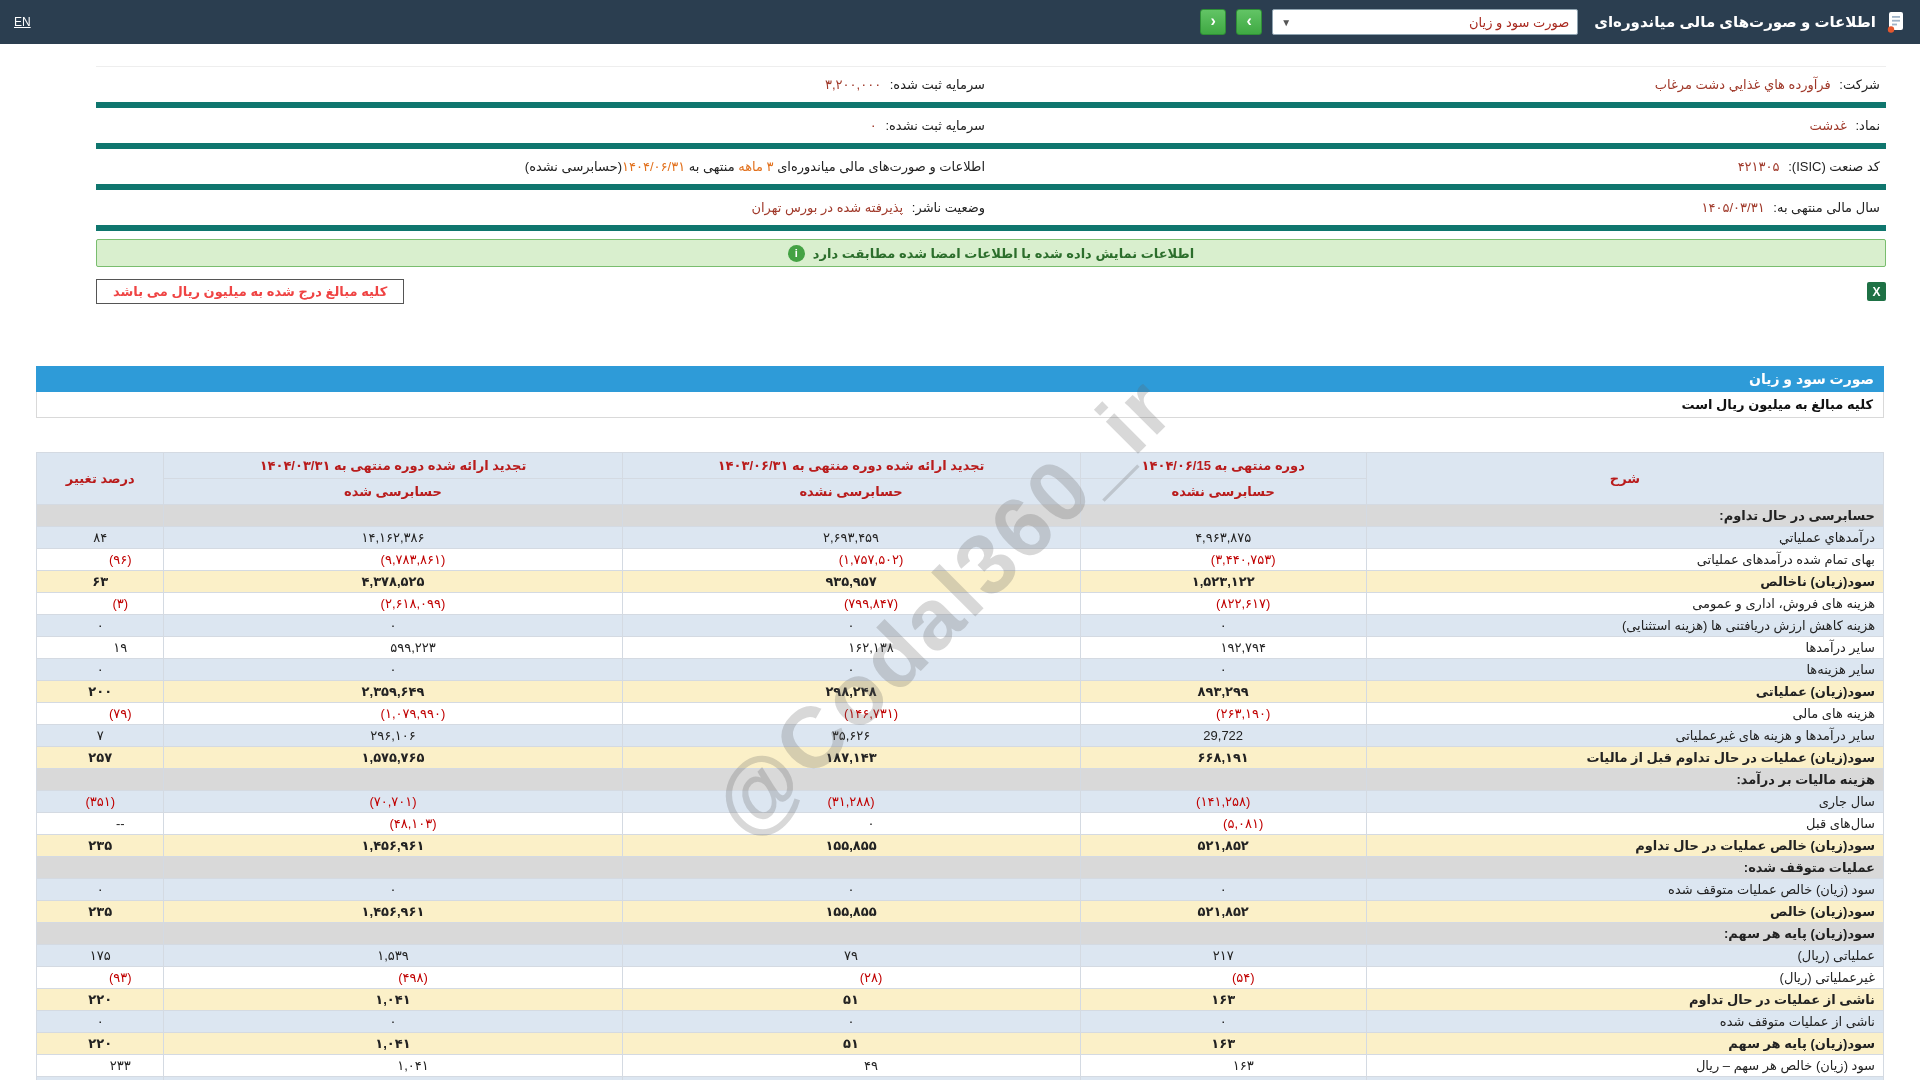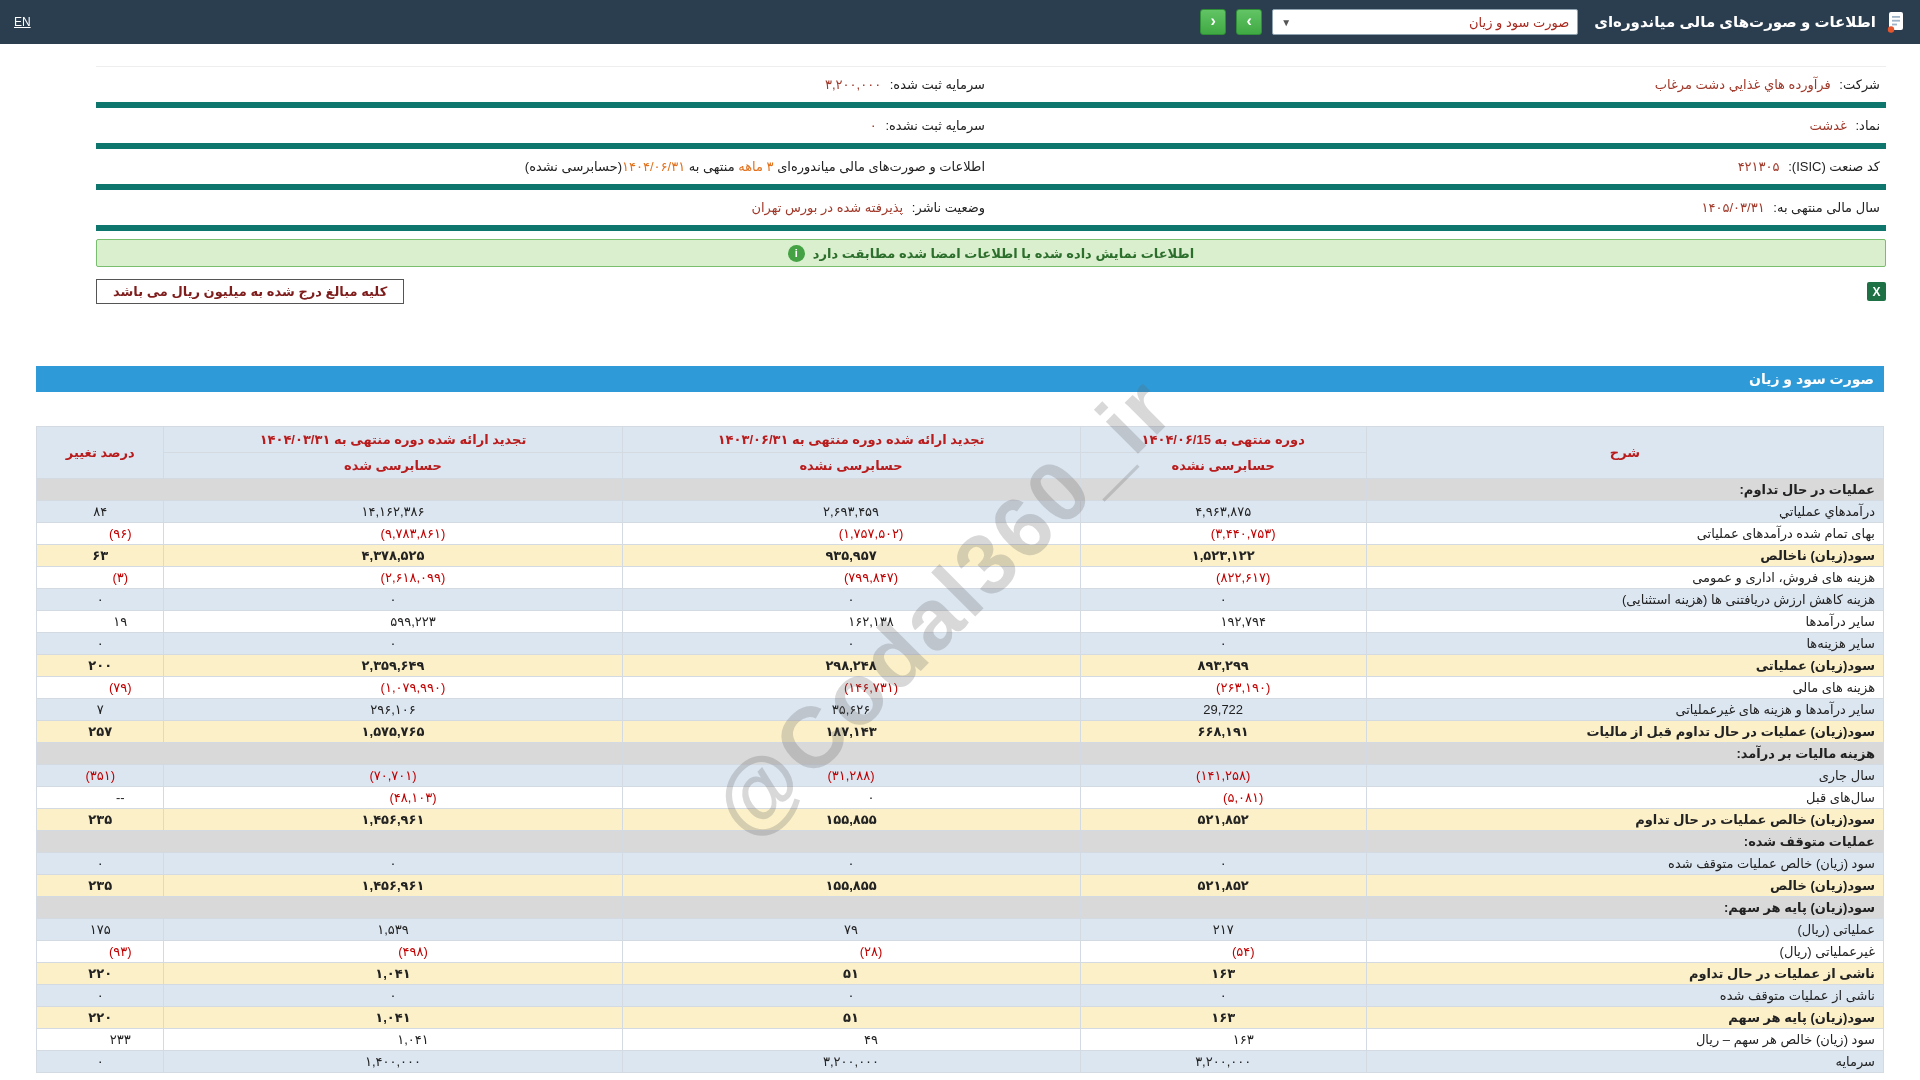--- a/index.html
+++ b/index.html
@@ -34,21 +34,21 @@
   .banner { margin:8px 34px 0 96px; background:#d9efce; border:1px solid #79bd6e; color:#2c6e2c;
     font-weight:bold; font-size:13px; height:28px; display:flex; align-items:center;
     justify-content:center; gap:8px; border-radius:2px; }
   .info-icon { width:17px; height:17px; border-radius:50%; background:#44a244; color:#fff;
     font-size:11px; font-weight:bold; display:flex; align-items:center; justify-content:center;
     font-style:normal; flex:0 0 auto; }
 
   
   .units-row { margin:12px 34px 0 96px; display:flex; justify-content:space-between; align-items:center; }
   .units-box { border:1px solid #555; background:#fff; padding:4px 16px; font-size:13px;
-    font-weight:bold; color:#7f1d1d; }
+    font-weight:bold; color:#ef4444; }
   .excel-icon { cursor:pointer; display:flex; align-items:center; }
 
   
   .main { margin:62px 36px 0 36px; position:relative; }
   .pl-title { background:#2e9bd8; color:#fff; font-weight:bold; font-size:14px; padding:5px 10px; }
   .pl-units { border:1px solid #d9d9d9; border-top:none; padding:5px 10px; font-size:13px;
     font-weight:bold; color:#111; background:#fff; }
   .pl-table { width:100%; border-collapse:collapse; margin-top:34px; font-size:13px;
     border:1px solid #c9d2dc; }
   .pl-table th, .pl-table td { border:1px solid #d4dae2; }
@@ -147,20 +147,21 @@
     <svg width="19" height="19" viewBox="0 0 19 19">
       <rect width="19" height="19" rx="2" fill="#1e7145"></rect>
       <text x="9.5" y="14" fill="#ffffff" font-size="12" font-weight="bold" text-anchor="middle" font-family="Liberation Sans, sans-serif">X</text>
     </svg>
   </span>
   <span class="units-box">کلیه مبالغ درج شده به میلیون ریال می باشد</span>
 </div>
 
 <div class="main">
   <div class="pl-title">صورت سود و زیان</div>
+  <div class="pl-units">کلیه مبالغ به میلیون ریال است</div>
 
   <table class="pl-table">
     <colgroup>
       <col style="width:28%">
       <col style="width:15.5%">
       <col style="width:24.8%">
       <col style="width:24.8%">
       <col style="width:6.9%">
     </colgroup>
     <thead>
@@ -172,21 +173,21 @@
         <th rowspan="2">درصد تغییر</th>
       </tr>
       <tr>
         <th>حسابرسی نشده</th>
         <th>حسابرسی نشده</th>
         <th>حسابرسی شده</th>
       </tr>
     </thead>
     <tbody>
         <tr class="section">
-          <td class="lbl-cell">عملیات در حال تداوم:</td>
+          <td class="lbl-cell">حسابرسی در حال تداوم:</td>
           <td class="num"></td>
           <td class="num"></td>
           <td class="num"></td>
           <td class="num"></td>
         </tr>
         <tr class="blue">
           <td class="lbl-cell">درآمدهاي عملياتي</td>
           <td class="num">۴,۹۶۳,۸۷۵</td>
           <td class="num">۲,۶۹۳,۴۵۹</td>
           <td class="num">۱۴,۱۶۲,۳۸۶</td>

